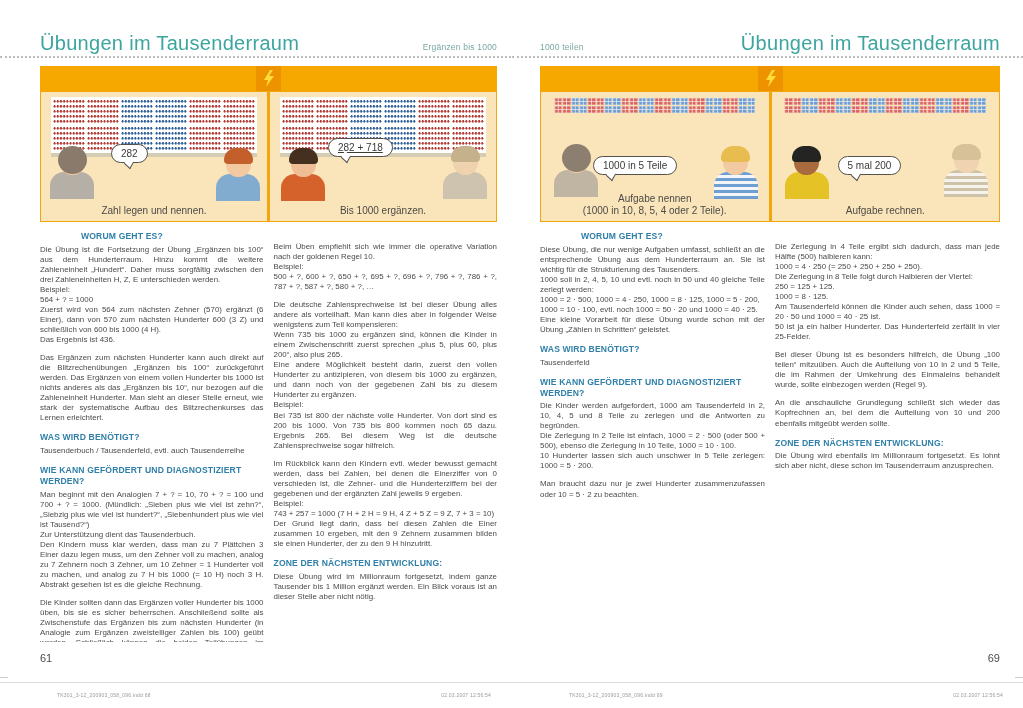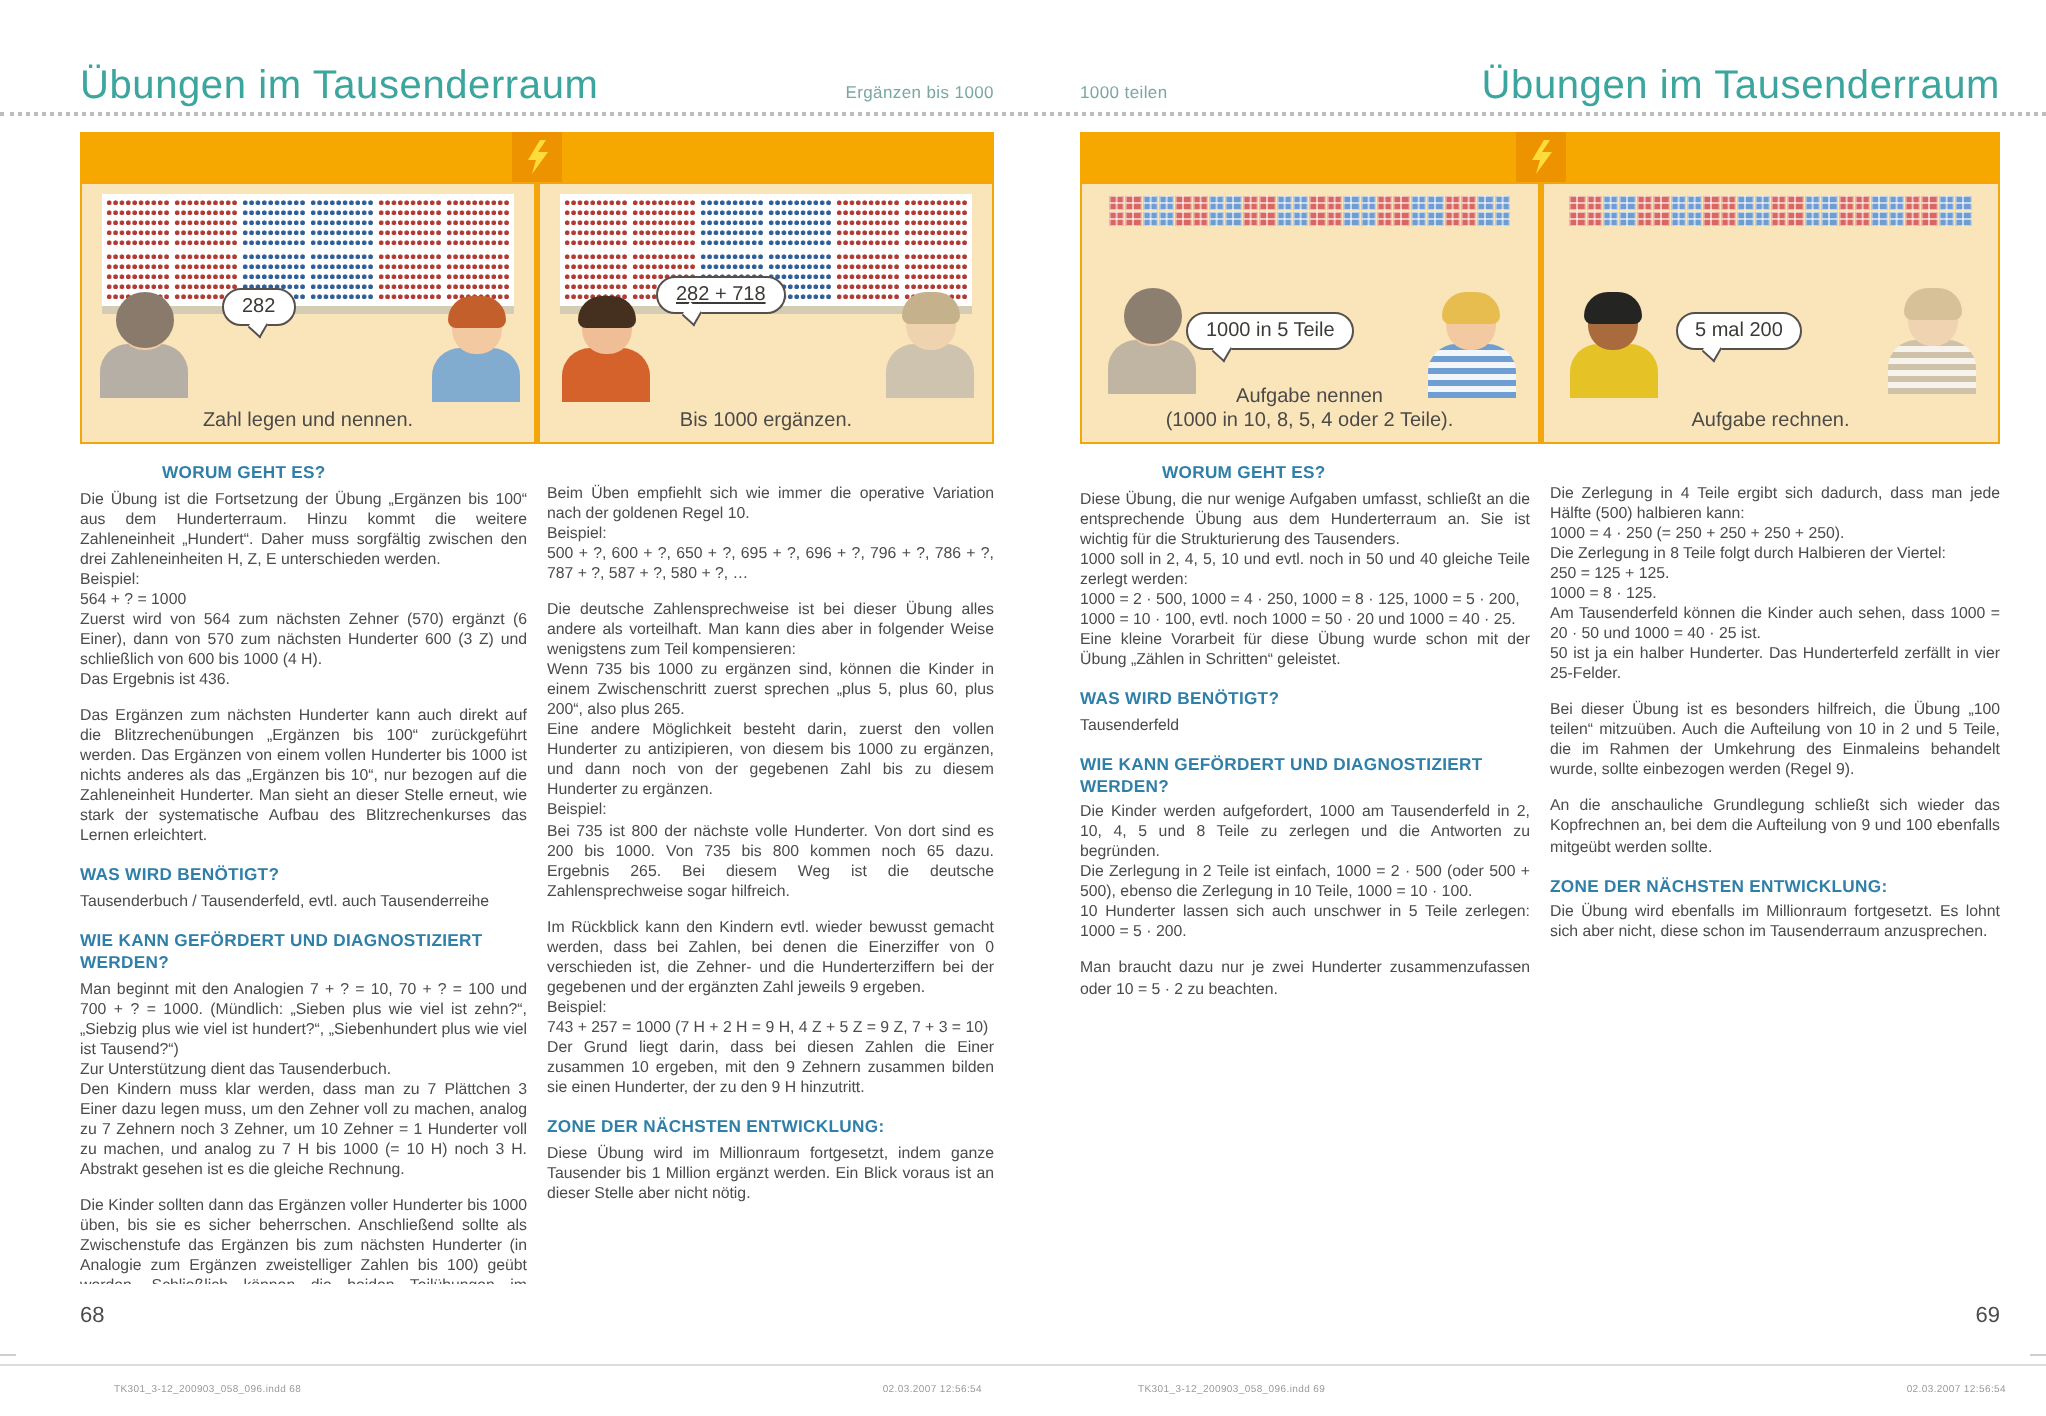--- a/index.html
+++ b/index.html
@@ -202,21 +202,21 @@
 743 + 257 = 1000 (7 H + 2 H = 9 H, 4 Z + 5 Z = 9 Z, 7 + 3 = 10)
 Der Grund liegt darin, dass bei diesen Zahlen die Einer zusammen 10 ergeben, mit den 9 Zehnern zusammen bilden sie einen Hunderter, der zu den 9 H hinzutritt.</p>
         </div>
       <h3 class="sec-h">ZONE DER NÄCHSTEN ENTWICKLUNG:</h3>
       <div>
           <p class="blk">Diese Übung wird im Millionraum fortgesetzt, indem ganze Tausender bis 1 Million ergänzt werden. Ein Blick voraus ist an dieser Stelle aber nicht nötig.</p>
         </div>
     </div>
   </div>
 
-  <div class="pagenum">68</div>
+  <div class="pagenum">61</div>
   <div class="pfooter">
     <span>TK301_3-12_200903_058_096.indd   68</span>
     <span>02.03.2007   12:56:54</span>
   </div>
 </section>
 
 <section class="page" id="page1">
   <div class="hdr">
     <span class="tag">1000 teilen</span>
     <span class="title">Übungen im Tausenderraum</span>
@@ -385,21 +385,21 @@
     <div class="col">
       <div class="colpad">
           <p class="blk">Die Zerlegung in 4 Teile ergibt sich dadurch, dass man jede Hälfte (500) halbieren kann:
 1000 = 4 · 250 (= 250 + 250 + 250 + 250).
 Die Zerlegung in 8 Teile folgt durch Halbieren der Viertel:
 250 = 125 + 125.
 1000 = 8 · 125.
 Am Tausenderfeld können die Kinder auch sehen, dass 1000 = 20 · 50 und 1000 = 40 · 25 ist.
 50 ist ja ein halber Hunderter. Das Hunderterfeld zerfällt in vier 25-Felder.</p>
           <p class="blk">Bei dieser Übung ist es besonders hilfreich, die Übung „100 teilen“ mitzuüben. Auch die Aufteilung von 10 in 2 und 5 Teile, die im Rahmen der Umkehrung des Einmaleins behandelt wurde, sollte einbezogen werden (Regel 9).</p>
-          <p class="blk">An die anschauliche Grundlegung schließt sich wieder das Kopfrechnen an, bei dem die Aufteilung von 9 und 100 ebenfalls mitgeübt werden sollte.</p>
+          <p class="blk">An die anschauliche Grundlegung schließt sich wieder das Kopfrechnen an, bei dem die Aufteilung von 10 und 200 ebenfalls mitgeübt werden sollte.</p>
         </div>
       <h3 class="sec-h">ZONE DER NÄCHSTEN ENTWICKLUNG:</h3>
       <div>
           <p class="blk">Die Übung wird ebenfalls im Millionraum fortgesetzt. Es lohnt sich aber nicht, diese schon im Tausenderraum anzusprechen.</p>
         </div>
     </div>
   </div>
 
   <div class="pagenum">69</div>
   <div class="pfooter">

